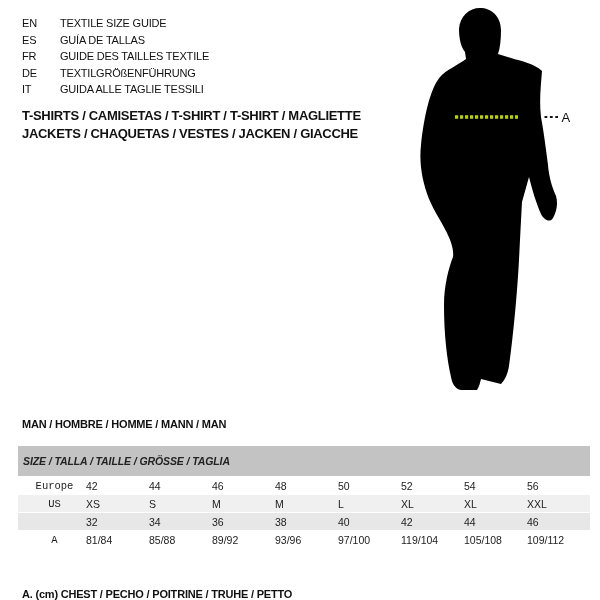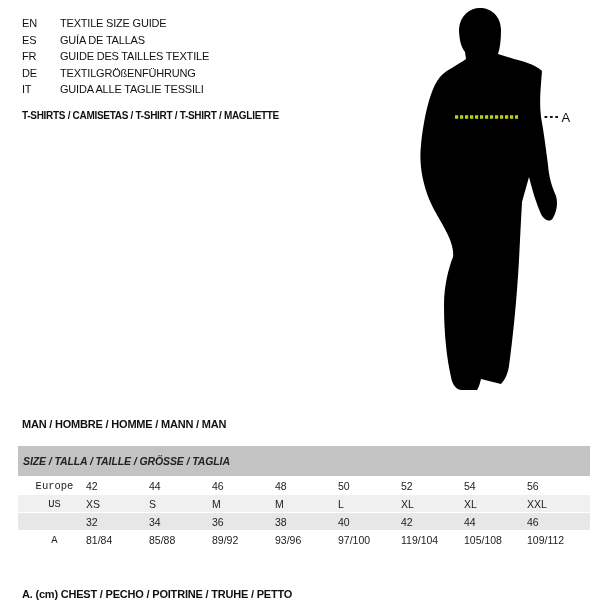--- a/index.html
+++ b/index.html
@@ -9,21 +9,21 @@
   }
   
   .langs{
     position:absolute;left:22px;top:15px;
     display:grid;grid-template-columns:38px auto;
     font-size:11px;font-weight:400;line-height:16.5px;letter-spacing:-0.2px;
   }
   
   .garments{
     position:absolute;left:22px;top:107px;
-    font-size:10px;font-weight:700;line-height:18px;letter-spacing:-0.3px;
+    font-size:13px;font-weight:700;line-height:18px;letter-spacing:-0.3px;
   }
   
   .figure{position:absolute;left:415px;top:5px;width:170px;height:392px;}
   .figure path{fill:#000;}
   .dash-yellow{stroke:var(--dash-yellow,#bccf17);stroke-width:3.4;stroke-dasharray:3.2 1.8;fill:none;}
   .dash-black{stroke:#141414;stroke-width:2;stroke-dasharray:2.8 2.6;fill:none;}
   .measure-label{font-family:"Liberation Sans",sans-serif;font-size:13px;fill:#111;}
   
   .section-title{
     position:absolute;left:22px;top:418px;
@@ -67,20 +67,21 @@
   <span>FR</span>
   <span>GUIDE DES TAILLES TEXTILE</span>
   <span>DE</span>
   <span>TEXTILGRÖßENFÜHRUNG</span>
   <span>IT</span>
   <span>GUIDA ALLE TAGLIE TESSILI</span>
 </div>
 
 <div class="garments">
   <div>T-SHIRTS / CAMISETAS / T-SHIRT / T-SHIRT / MAGLIETTE</div>
+  <div>JACKETS / CHAQUETAS / VESTES / JACKEN / GIACCHE</div>
 </div>
 
 <svg class="figure" viewBox="0 0 170 392" xmlns="http://www.w3.org/2000/svg">
   <path d="
     M65,3
     C54,3 45,11 44,24
     C44,34 46,42 50,47
     L51,54
     C43,60 31,65 25,72
     C15,84 9,112 6,140

